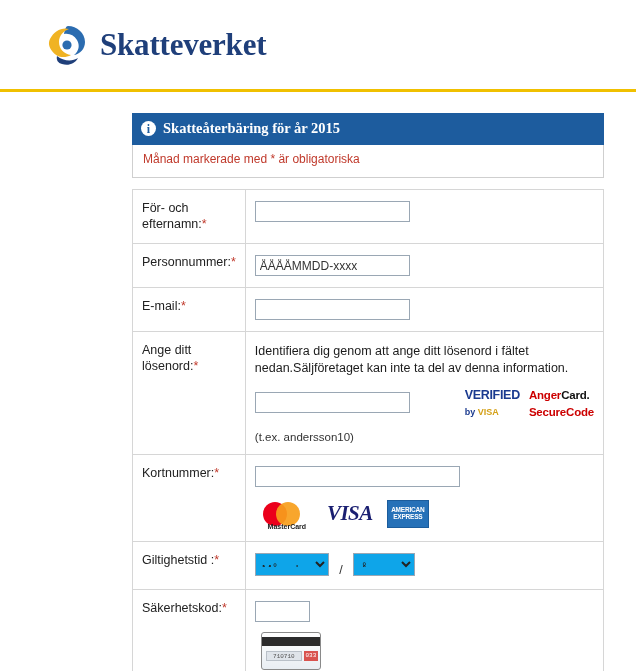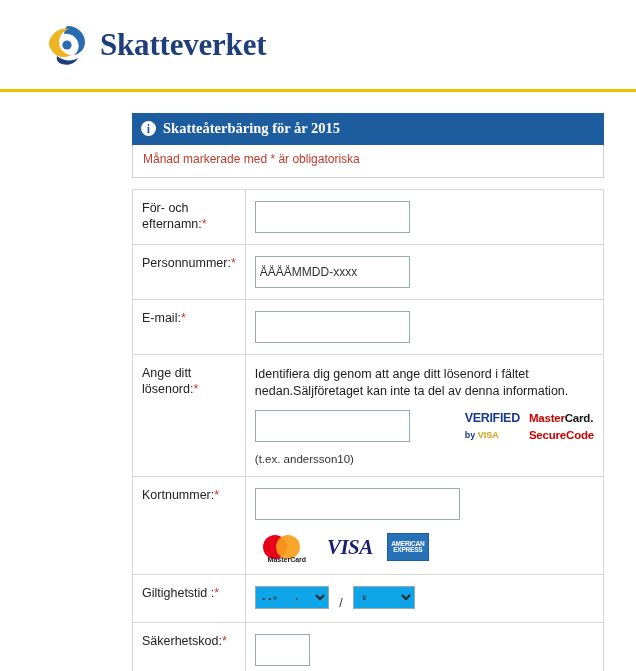--- a/index.html
+++ b/index.html
@@ -91,21 +91,21 @@
     width: 112px;
     font-size: 12.5px;
     color: #222;
     line-height: 1.25;
   }
   .req { color: #c0392b; }
   td.field-cell { width: 358px; }
 
   input.txt {
     border: 1px solid #9aa7b4;
-    height: 32px;
+    height: 21px;
     font-size: 12px;
     padding: 1px 4px;
     font-family: "Liberation Sans", sans-serif;
     color: #333;
     background: #fff;
   }
   .w-name { width: 155px; }
   .w-pnr  { width: 155px; }
   .w-mail { width: 155px; }
   .w-pwd  { width: 155px; }
@@ -263,21 +263,21 @@
             <div class="pwd-text">Identifiera dig genom att ange ditt lösenord i fältet nedan.Säljföretaget kan inte ta del av denna information.</div>
             <div class="pwd-row">
               <input class="txt w-pwd" type="password" value="" style="">
               <span class="badges">
                 <span class="vbv">
                   <span class="v1">VERIFIED</span><br>
                   <span class="v2"><span>by</span>
                   <span class="gold">VISA</span></span>
                 </span>
                 <span class="msc">
-                  <span class="m1"><span class="red">Master</span><span>Card.</span></span><br>
+                  <span class="m1"><span class="red">Anger</span><span>Card.</span></span><br>
                   <span class="m2">SecureCode</span>
                 </span>
               </span>
             </div>
             <div class="pwd-hint">(t.ex. andersson10)</div>
           </td>
         </tr>
 
         <tr>
           <td class="label-cell">

